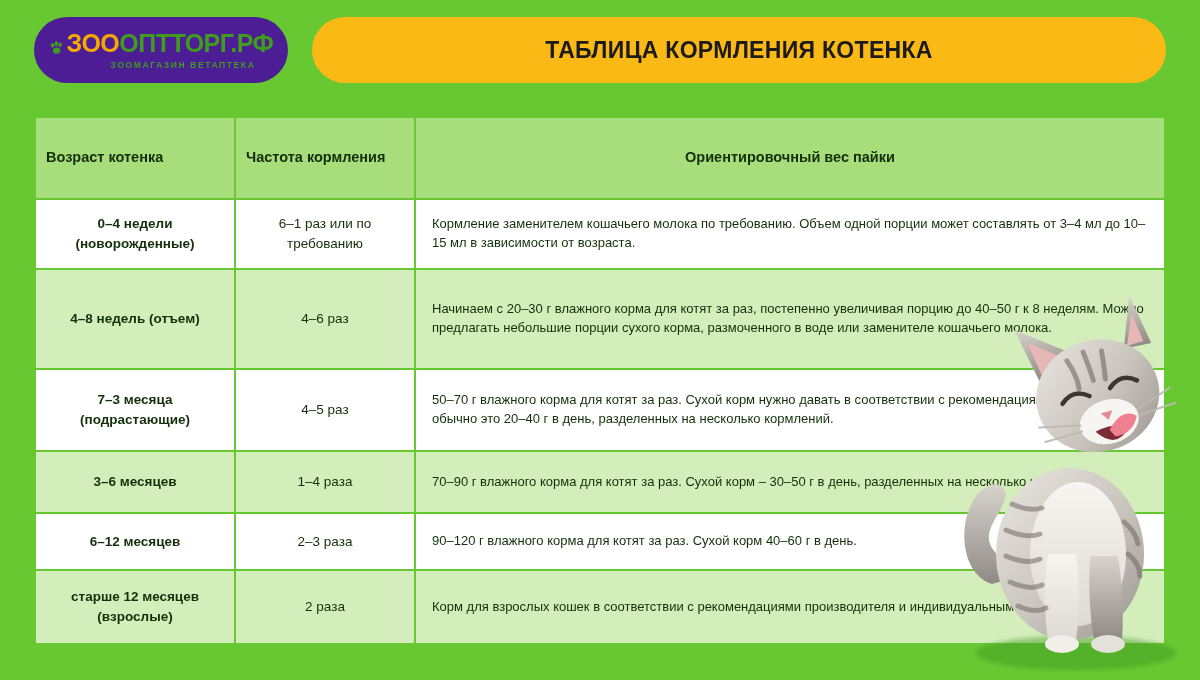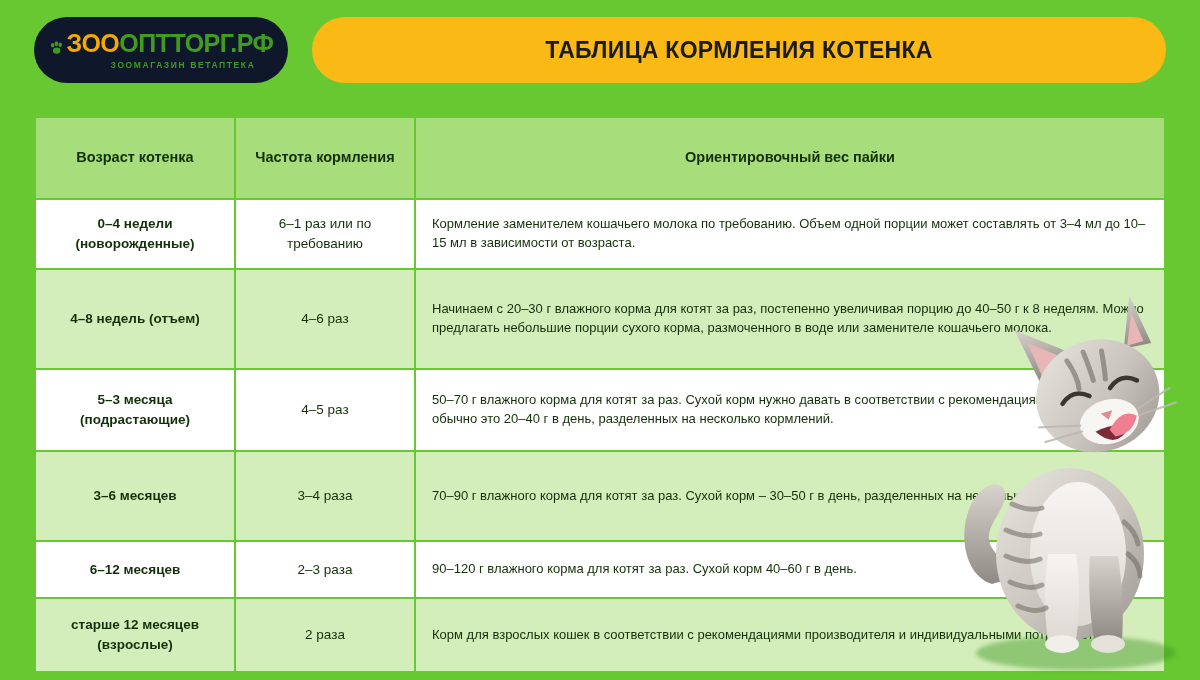--- a/index.html
+++ b/index.html
@@ -23,21 +23,21 @@
     width: 1200px;
     height: 100px;
     display: flex;
     align-items: center;
     padding: 0 34px;
   }
 
   .logo-box {
     width: 254px;
     height: 66px;
-    background: #0f172a;
+    background: #4c1d95;
     border-radius: 33px;
     display: flex;
     flex-direction: column;
     align-items: center;
     justify-content: center;
     flex: 0 0 auto;
   }
   .logo-main {
     display: flex;
     align-items: center;
@@ -105,21 +105,21 @@
   col.c1 { width: 198px; }
   col.c2 { width: 178px; }
   col.c3 { width: auto; }
 
   thead th {
     background: #a8dd7c;
     color: #14300a;
     font-size: 14.5px;
     font-weight: bold;
     padding: 16px 10px;
-    text-align: center;
+    text-align: left;
     vertical-align: middle;
     height: 80px;
     line-height: 1.35;
   }
   thead th.desc {
     text-align: center;
   }
 
   tbody td {
     font-size: 13px;
@@ -143,21 +143,21 @@
     padding: 4px 16px;
     font-size: 13px;
   }
 
   tbody tr.odd td { background: #ffffff; }
   tbody tr.even td { background: #d4eebb; }
 
   tbody tr.r1 td { height: 68px; }
   tbody tr.r2 td { height: 98px; }
   tbody tr.r3 td { height: 80px; }
-  tbody tr.r4 td { height: 88px; }
+  tbody tr.r4 td { height: 60px; }
   tbody tr.r5 td { height: 55px; }
   tbody tr.r6 td { height: 72px; }
 
   
   .kitten {
     position: absolute;
     right: 8px;
     bottom: 6px;
     width: 240px;
     height: 420px;
@@ -219,27 +219,27 @@
         <td class="age">0–4 недели (новорожденные)</td>
         <td class="freq">6–1 раз или по требованию</td>
         <td class="desc">Кормление заменителем кошачьего молока по требованию. Объем одной порции может составлять от 3–4 мл до 10–15 мл в зависимости от возраста.</td>
       </tr>
       <tr class="even r2">
         <td class="age">4–8 недель (отъем)</td>
         <td class="freq">4–6 раз</td>
         <td class="desc">Начинаем с 20–30 г влажного корма для котят за раз, постепенно увеличивая порцию до 40–50 г к 8 неделям. Можно предлагать небольшие порции сухого корма, размоченного в воде или заменителе кошачьего молока.</td>
       </tr>
       <tr class="odd r3">
-        <td class="age">5–3 месяца (подрастающие)</td>
+        <td class="age">7–3 месяца (подрастающие)</td>
         <td class="freq">4–5 раз</td>
         <td class="desc">50–70 г влажного корма для котят за раз. Сухой корм нужно давать в соответствии с рекомендациями на упаковке, обычно это 20–40 г в день, разделенных на несколько кормлений.</td>
       </tr>
       <tr class="even r4">
         <td class="age">3–6 месяцев</td>
-        <td class="freq">3–4 раза</td>
+        <td class="freq">1–4 раза</td>
         <td class="desc">70–90 г влажного корма для котят за раз. Сухой корм – 30–50 г в день, разделенных на несколько кормлений.</td>
       </tr>
       <tr class="odd r5">
         <td class="age">6–12 месяцев</td>
         <td class="freq">2–3 раза</td>
         <td class="desc">90–120 г влажного корма для котят за раз. Сухой корм 40–60 г в день.</td>
       </tr>
       <tr class="even r6">
         <td class="age">старше 12 месяцев (взрослые)</td>
         <td class="freq">2 раза</td>

